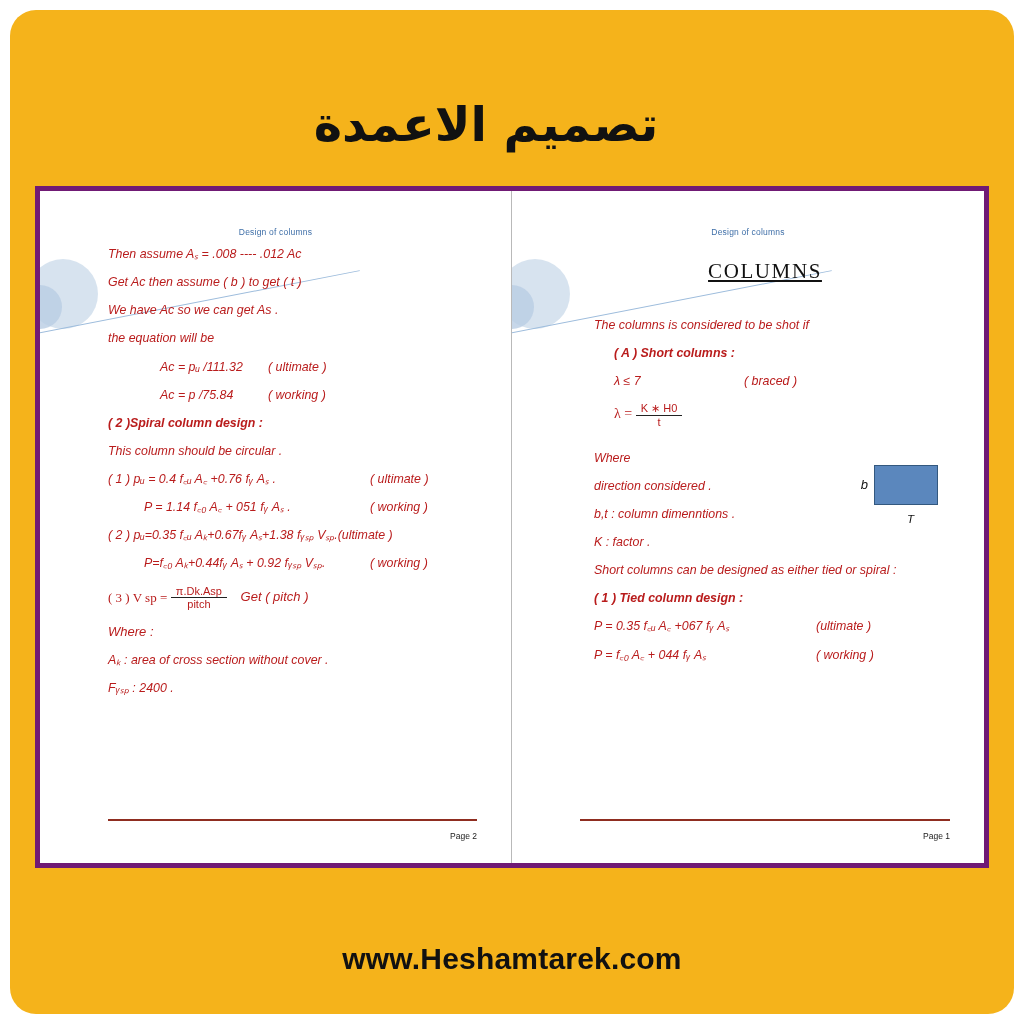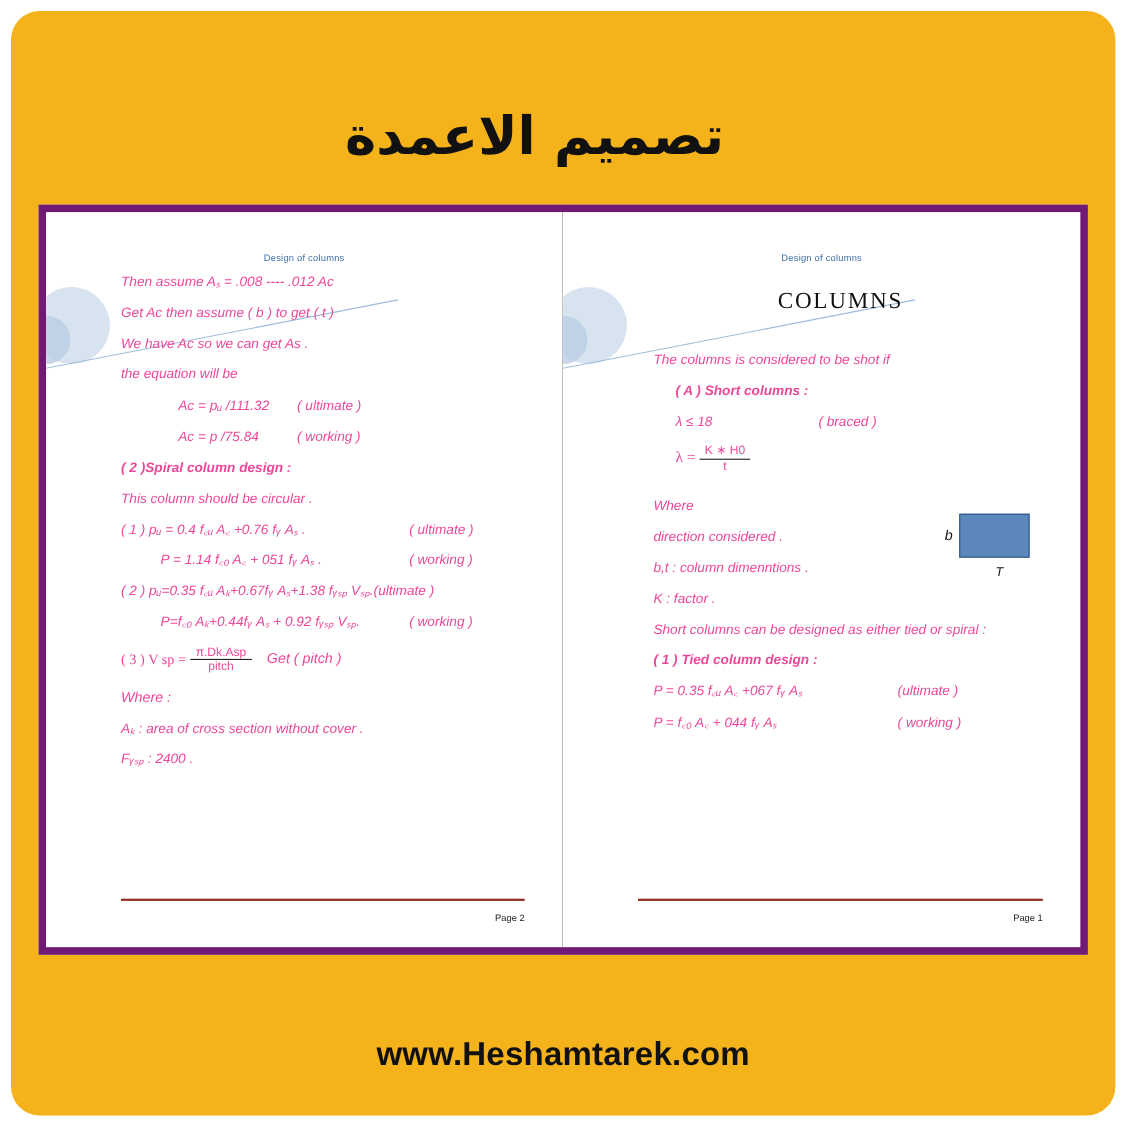--- a/index.html
+++ b/index.html
@@ -47,21 +47,21 @@
     letter-spacing: 0.2px;
   }
   .pages {
     position: absolute;
     left: 25px;
     top: 176px;
     width: 954px;
     height: 682px;
     display: flex;
     background: #ffffff;
-    border: 7px solid #701a75;
+    border: 5px solid #701a75;
     box-sizing: border-box;
   }
   .page {
     position: relative;
     width: 477px;
     height: 100%;
     background: #ffffff;
     box-sizing: border-box;
     overflow: hidden;
   }
@@ -112,41 +112,42 @@
     left: 0;
     top: 56px;
     width: 100%;
     padding: 0 34px 0 68px;
     box-sizing: border-box;
   }
   .ln {
     font-family: "Liberation Sans", sans-serif;
     font-style: italic;
     font-size: 12.4px;
-    color: #ec4899;
+    color: #b91c1c;
     line-height: 1.22;
     margin: 0 0 13px 0;
     white-space: nowrap;
   }
   .ln.b { font-weight: bold; }
   .ln.ind1 { padding-left: 52px; }
   .ln.ind2 { padding-left: 36px; }
   .ln.tight { margin-bottom: 10px; }
   .ln.gap { margin-bottom: 22px; }
   .ln.big { font-size: 13px; }
   .right .ln { padding-left: 14px; }
   .right .ln.ind1 { padding-left: 34px; }
   .col-title {
     text-align: center;
     font-family: "Liberation Serif", serif;
     font-style: normal;
     font-size: 21px;
     letter-spacing: 1.6px;
     color: #111111;
     margin: 12px 0 34px 0;
+    text-decoration: underline;
   }
   .tab { display: inline-block; width: 108px; }
   .frac {
     display: inline-block;
     vertical-align: middle;
     text-align: center;
     font-style: normal;
     font-size: 11px;
     line-height: 1.15;
   }
@@ -258,21 +259,21 @@
         <div class="line"></div>
       </div>
       <div class="hdr">Design of columns</div>
 
       <div class="body">
         <div class="col-title">COLUMNS</div>
 
         <p class="ln">The columns is considered to be shot if</p>
         <p class="ln b ind1">( A ) Short columns :</p>
         <p class="ln ind1">
-          <span style="display:inline-block;width:130px">λ  ≤   18</span><span>( braced )</span>
+          <span style="display:inline-block;width:130px">λ  ≤   7</span><span>( braced )</span>
         </p>
         <p class="ln ind1 gap">
           <span class="math" style="font-size:14px">λ  =</span>
           <span class="frac">
             <span class="num">K ∗ H0</span>
             <span class="den">t</span>
           </span>
         </p>
         <p class="ln">Where</p>
         <p class="ln">direction considered .</p>

